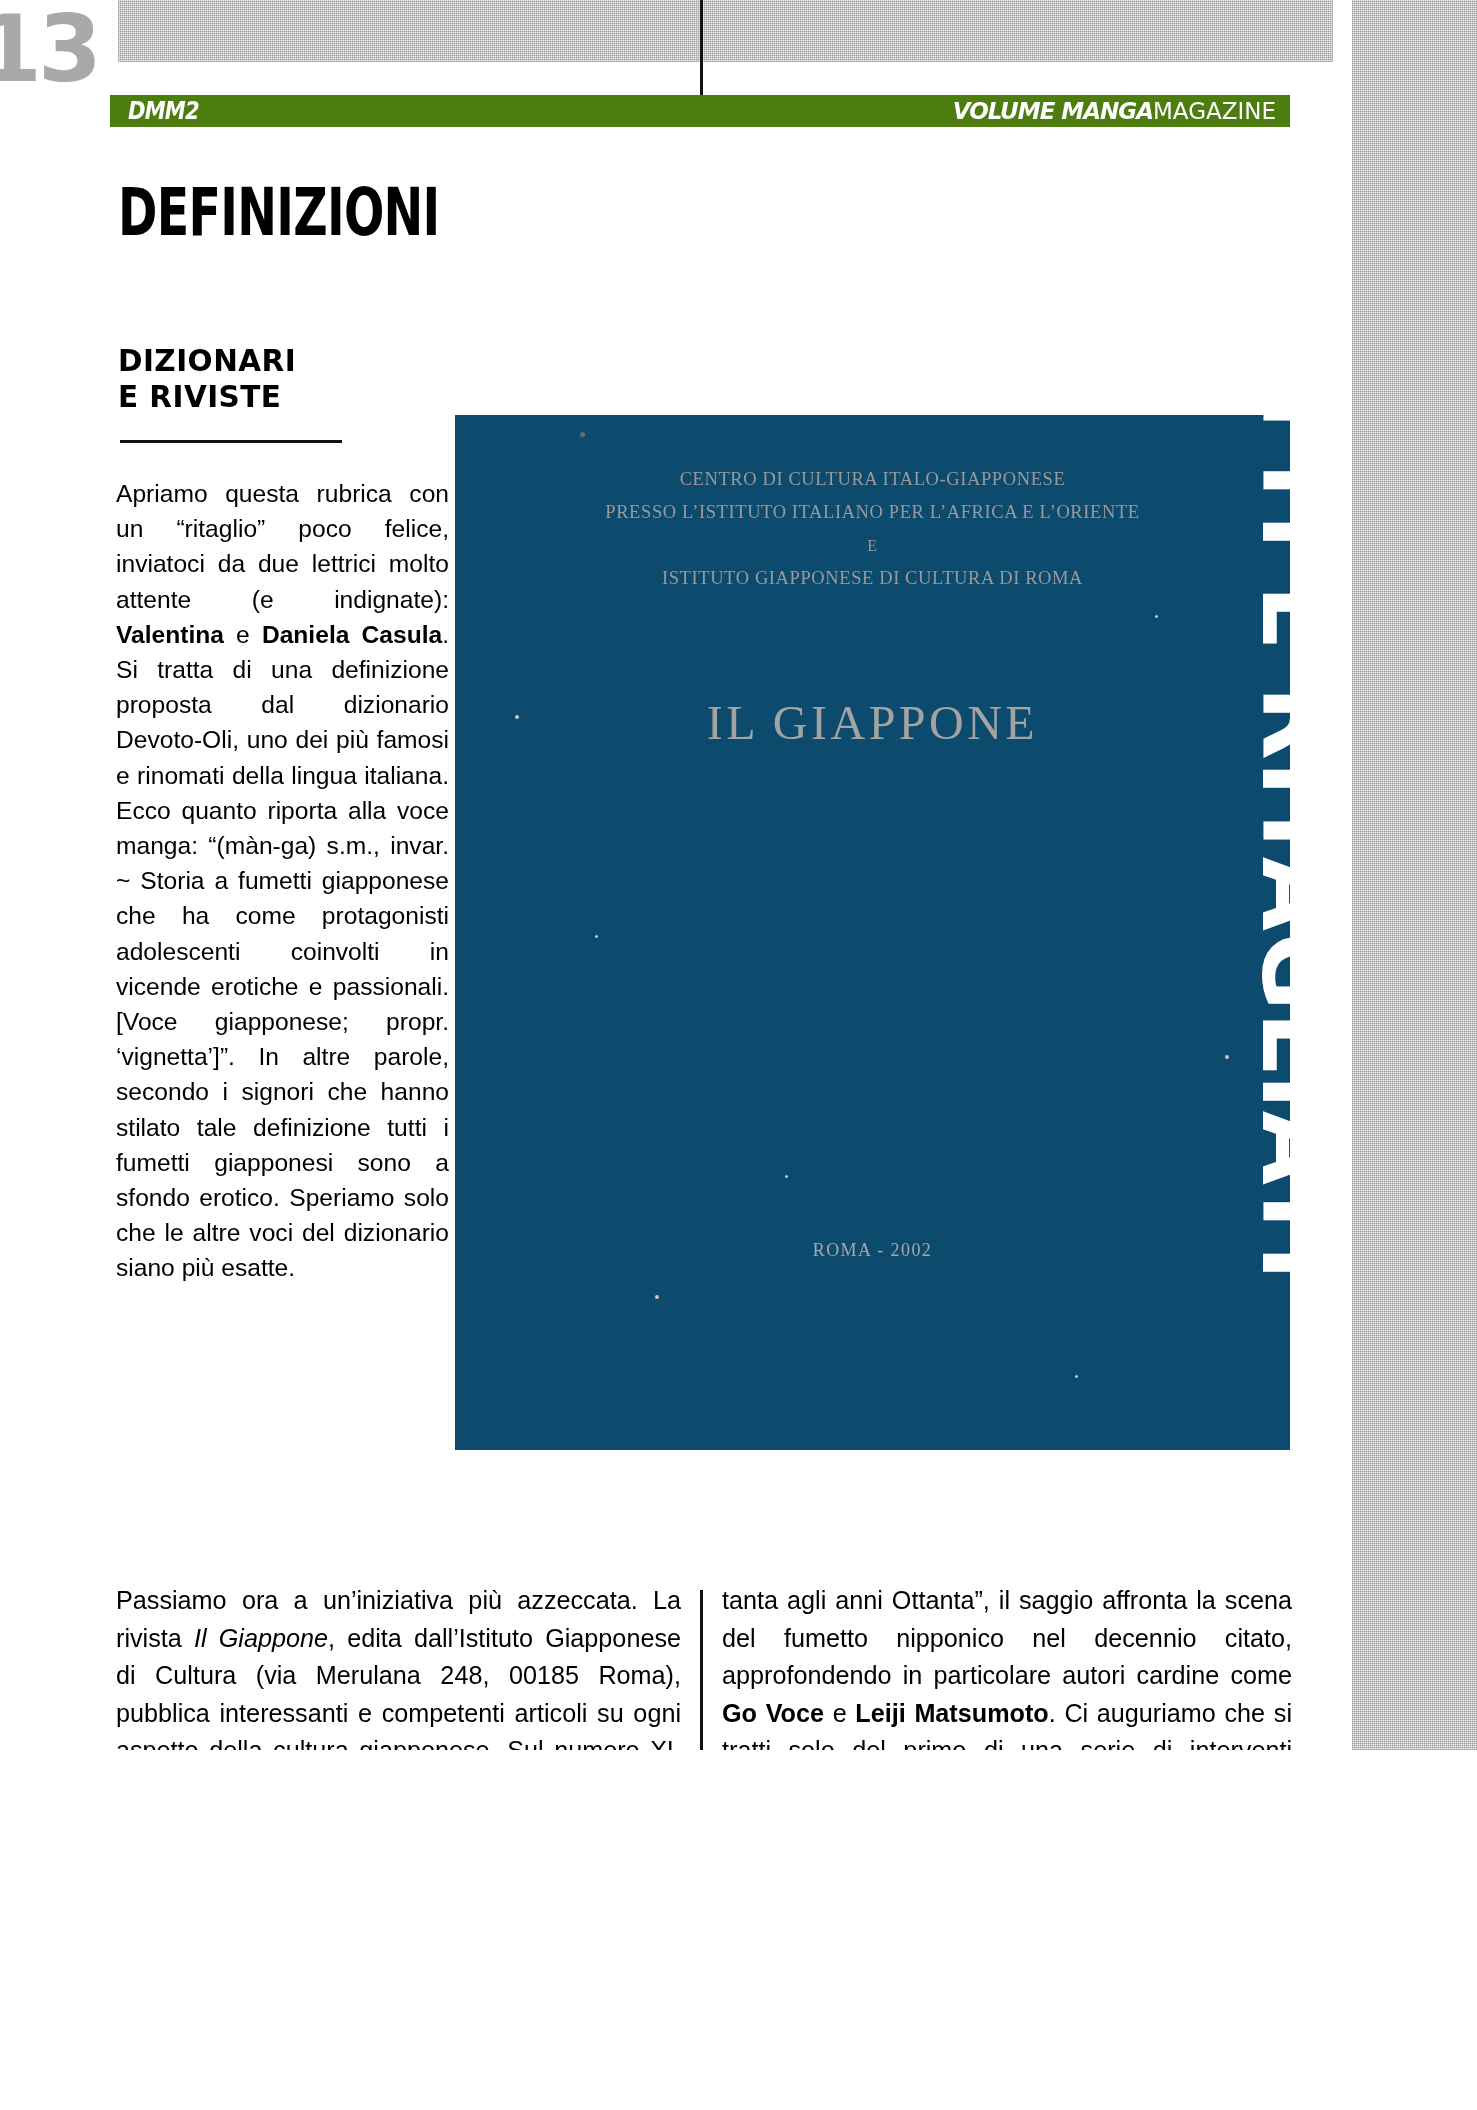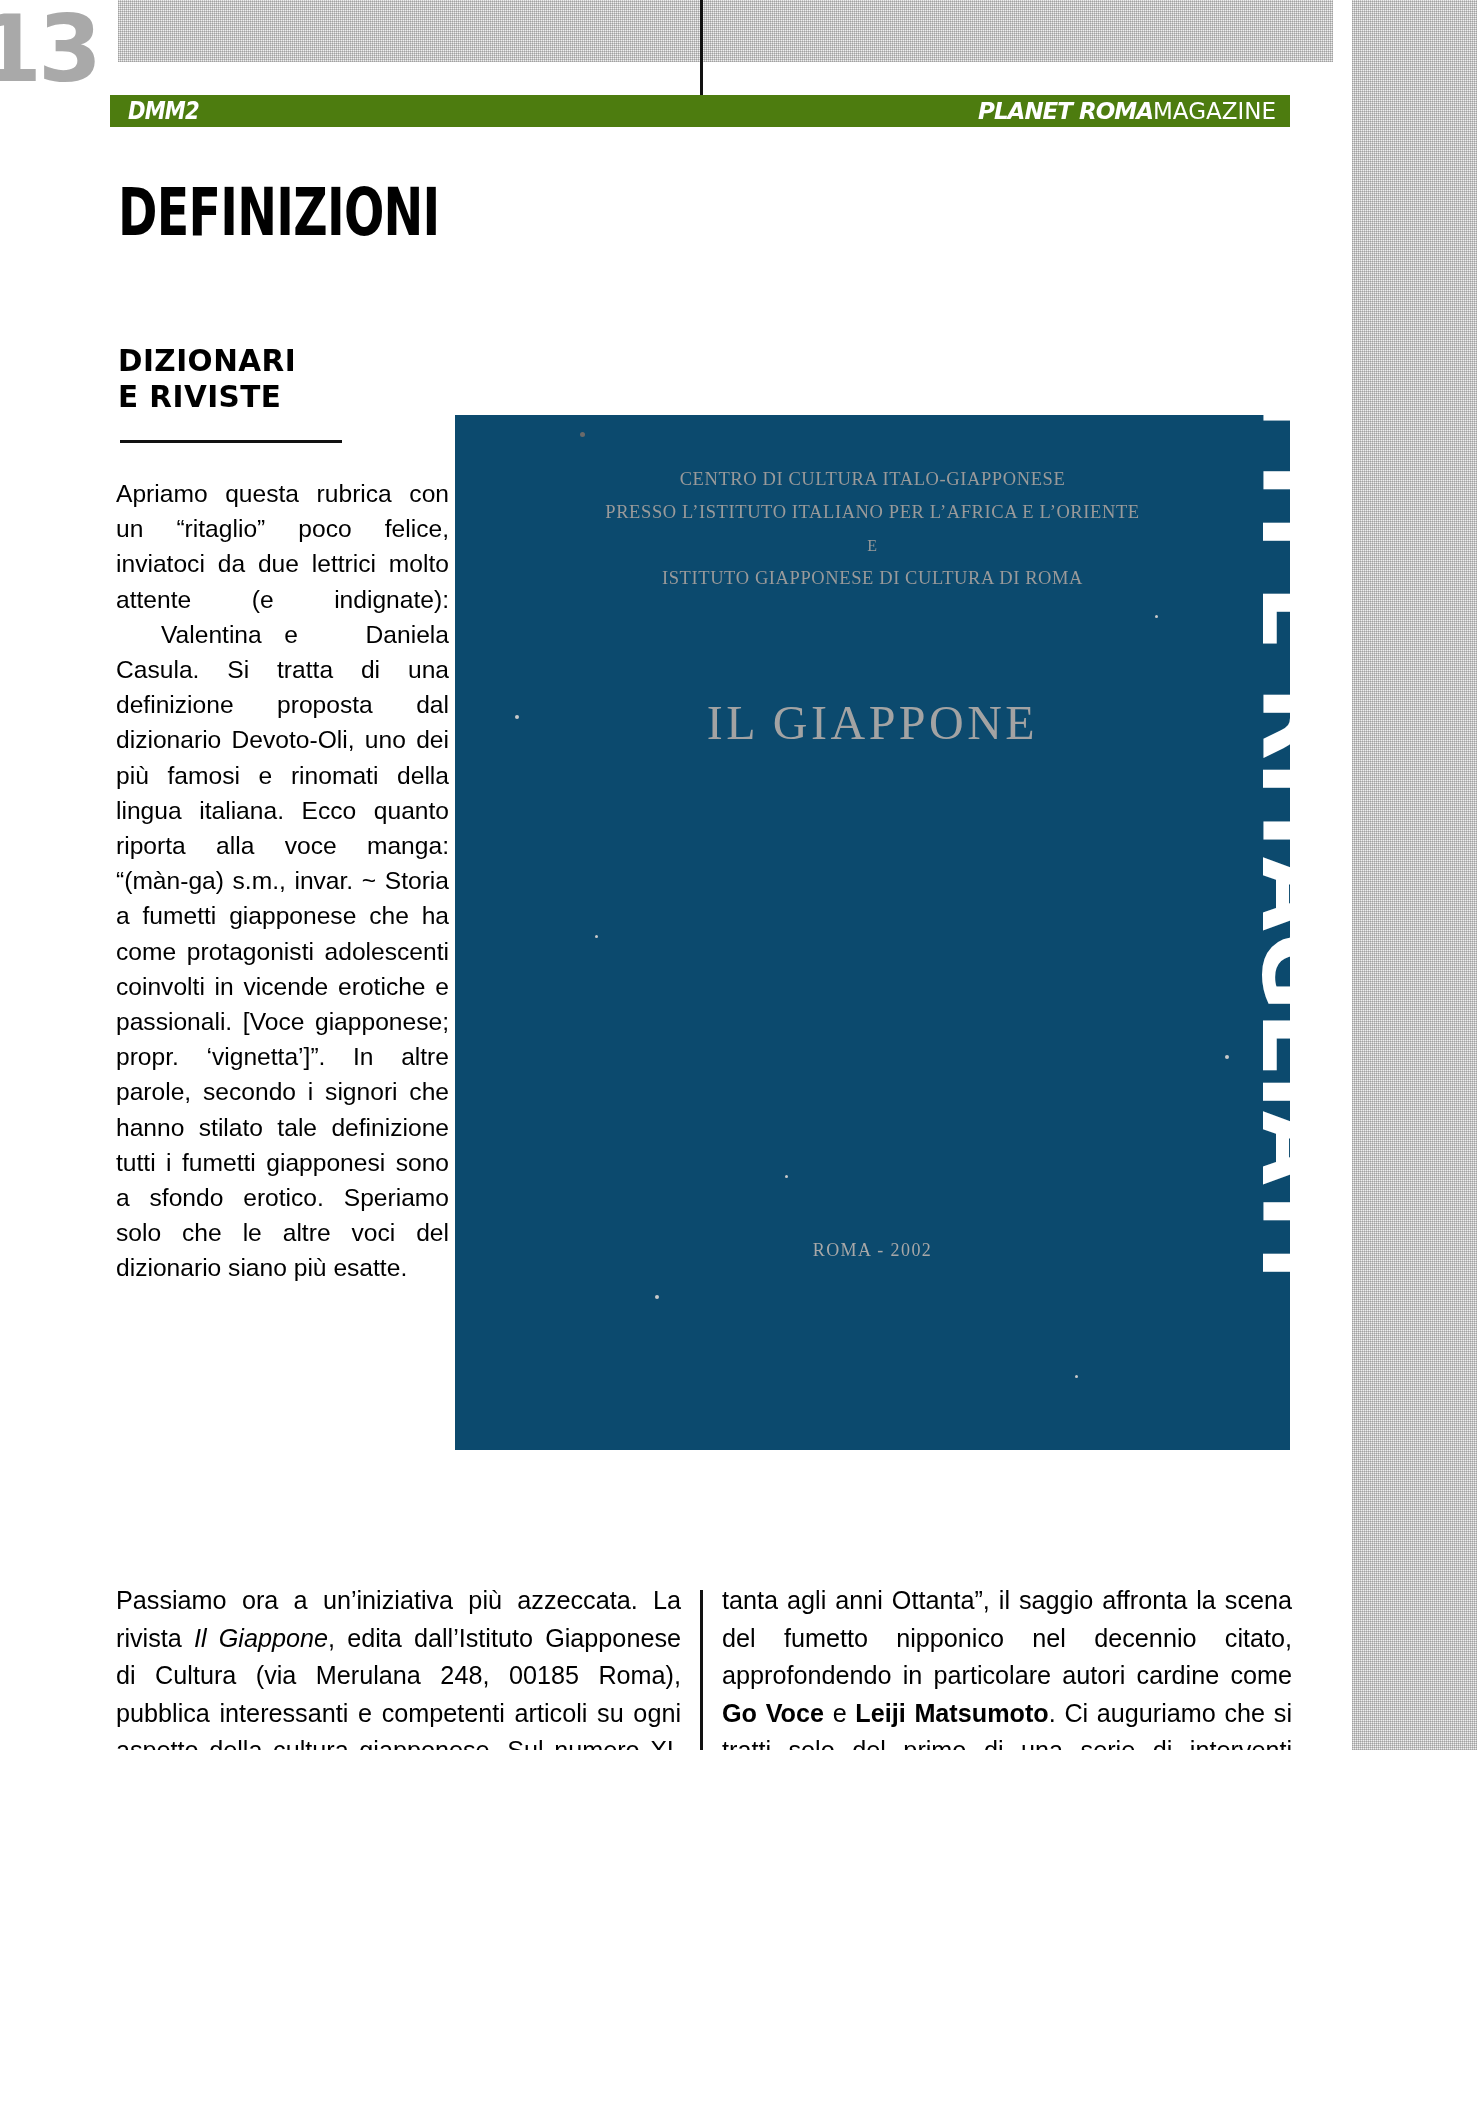--- a/index.html
+++ b/index.html
@@ -163,21 +163,21 @@
     left: 116px;
     top: 476px;
     width: 333px;
     font-family: "Liberation Sans", sans-serif;
     font-size: 24.6px;
     line-height: 35.2px;
     text-align: justify;
     text-justify: inter-word;
     hyphens: manual;
   }
-  .col-left b { font-weight: 400; margin-left: 45px; }
+  .col-left b { font-weight: 700; }
 
   
   .cover {
     position: absolute;
     left: 455px;
     top: 415px;
     width: 835px;
     height: 1035px;
     background: #0c4a6e;
     color: #b0b0b0;
@@ -306,21 +306,21 @@
 
   <div class="top-band"></div>
   <div class="top-band-right"></div>
 
   <div class="folio-ghost">13</div>
 
   <div class="top-rule"></div>
 
   <div class="masthead">
     <span class="masthead-left">DMM2</span>
-    <span class="masthead-right"><span class="mm-bold">PLANET ROMA</span><span class="mm-light">MAGAZINE</span></span>
+    <span class="masthead-right"><span class="mm-bold">VOLUME MANGA</span><span class="mm-light">MAGAZINE</span></span>
   </div>
 
   <div class="headline">DEFINIZIONI</div>
 
   <div class="subhead">
     <div>DIZIONARI</div>
     <div>E RIVISTE</div>
   </div>
   <div class="subhead-rule"></div>
 

